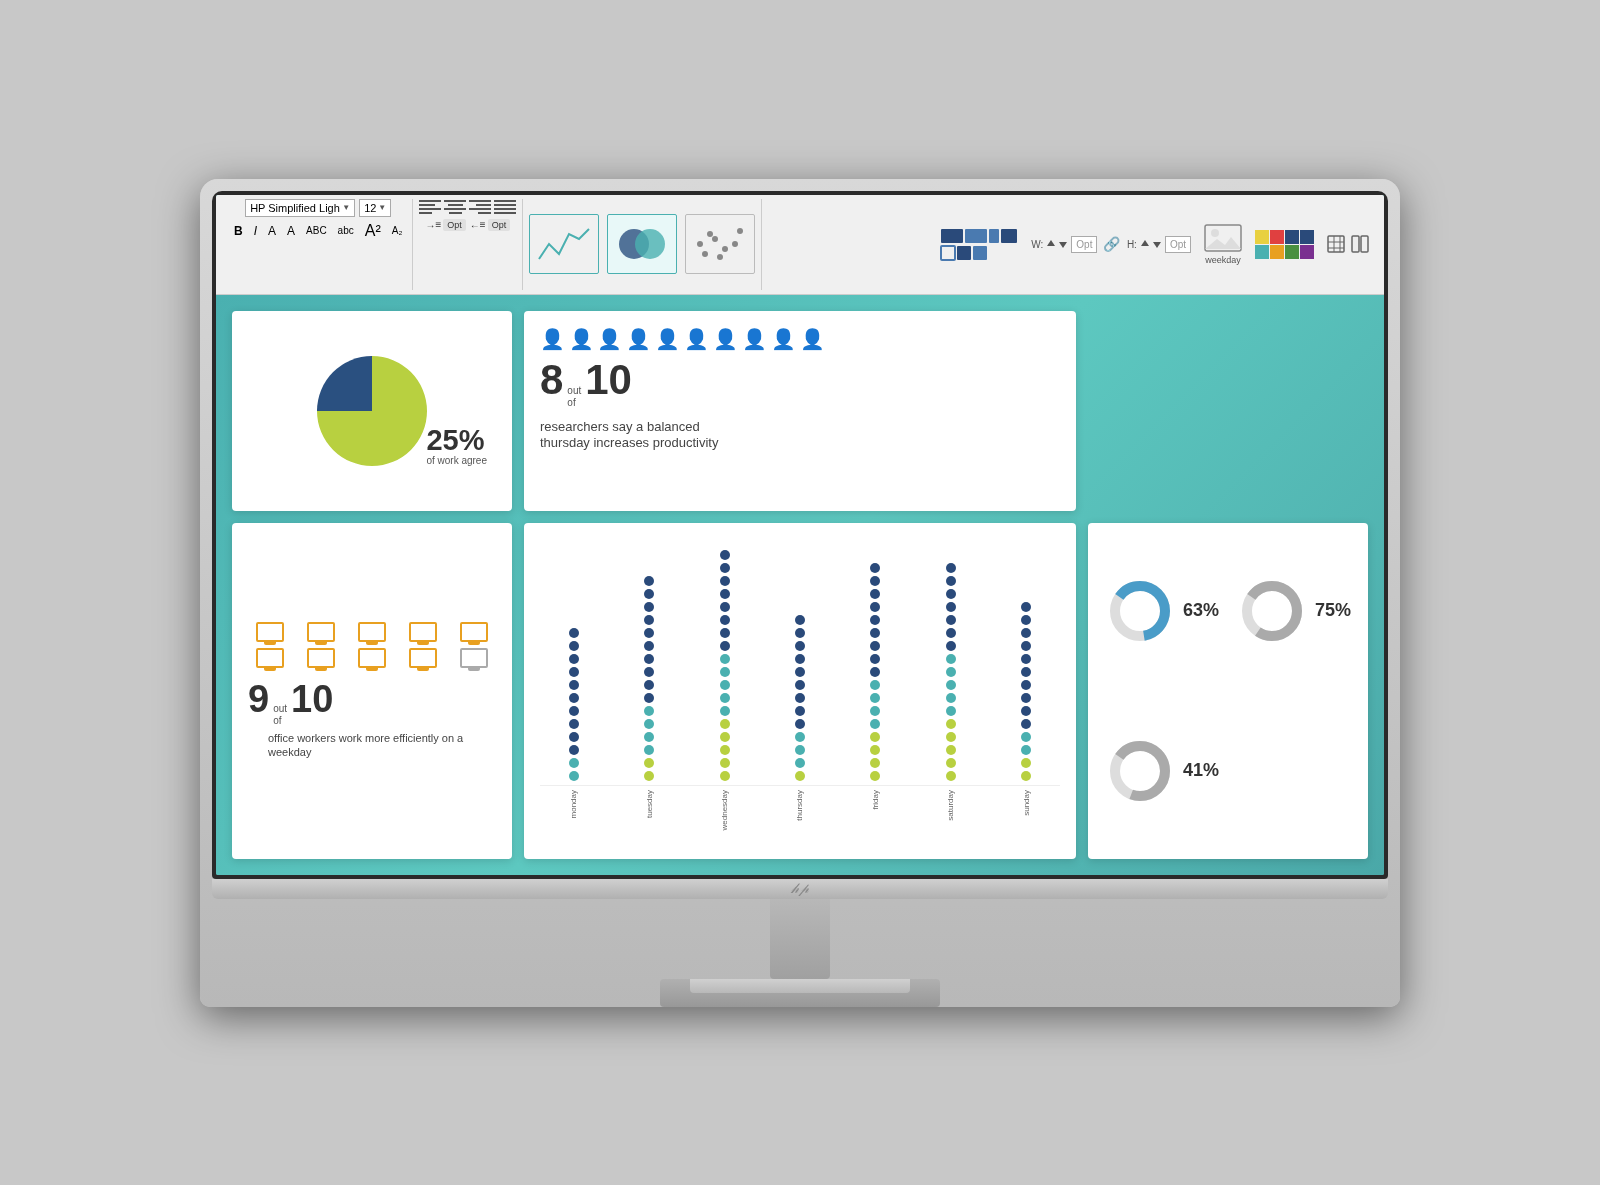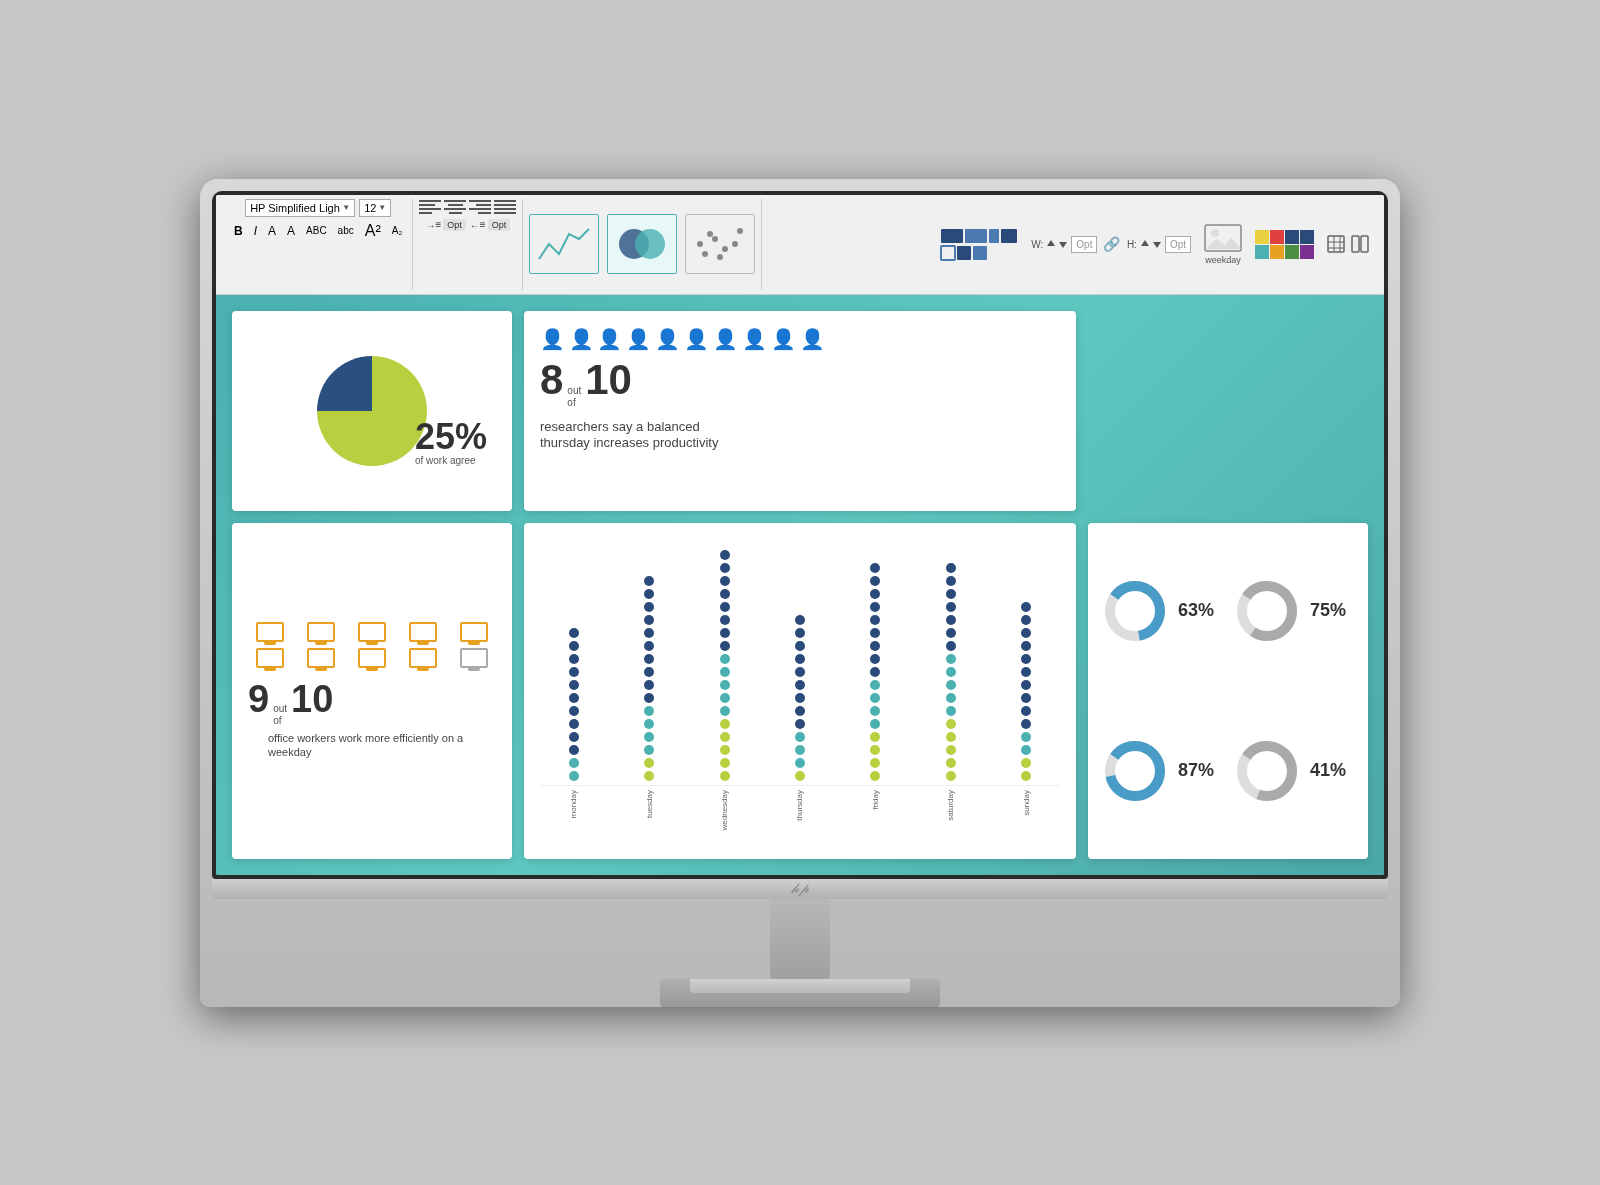--- a/index.html
+++ b/index.html
@@ -411,20 +411,21 @@
       grid-template-columns: 1fr 1fr;
       grid-template-rows: 1fr 1fr;
       gap: 8px;
       padding: 12px;
     }
 
     .donut-item {
       display: flex;
       align-items: center;
       gap: 8px;
+      justify-content: center;
     }
 
     .donut-svg {
       width: 70px;
       height: 70px;
     }
 
     .donut-pct {
       font-size: 18px;
       font-weight: bold;
@@ -668,21 +669,21 @@
 
         <div class="card pie-card">
           <div style="position:relative;display:flex;align-items:center;justify-content:center;">
             <svg class="pie-svg" viewBox="0 0 130 130">
 
               <path d="M65,65 L65,10 A55,55 0 1,1 10,65 Z" fill="#b8d040"></path>
 
               <path d="M65,65 L10,65 A55,55 0 0,1 65,10 Z" fill="#2a5080"></path>
             </svg>
             <div style="position:absolute;right:-50px;bottom:10px;text-align:left;">
-              <div style="font-size:36px;font-weight:bold;color:#333;line-height:1;margin-top:22px;">25%</div>
+              <div style="font-size:29px;font-weight:bold;color:#333;line-height:1;margin-top:22px;">25%</div>
               <div style="font-size:10px;color:#555;">of work agree</div>
             </div>
           </div>
         </div>
 
         <div class="card stat-card">
 
           <div class="people-icons">
 
             <span style="color:#7a9020;font-size:20px;">👤</span>
@@ -923,27 +924,20 @@
           </div>
 
           <div class="donut-item">
             <svg class="donut-svg" viewBox="0 0 70 70">
               <circle cx="35" cy="35" r="25" fill="none" stroke="#ddd" stroke-width="10"></circle>
               <circle cx="35" cy="35" r="25" fill="none" stroke="#aaa" stroke-width="10" stroke-dasharray="118 39" stroke-dashoffset="25" transform="rotate(-90 35 35)"></circle>
             </svg>
             <span class="donut-pct">75%</span>
           </div>
 
-          <div class="donut-item">
-            <svg class="donut-svg" viewBox="0 0 70 70">
-              <circle cx="35" cy="35" r="25" fill="none" stroke="#ddd" stroke-width="10"></circle>
-              <circle cx="35" cy="35" r="25" fill="none" stroke="#4a9cc8" stroke-width="10" stroke-dasharray="137 20" stroke-dashoffset="25" transform="rotate(-90 35 35)"></circle>
-            </svg>
-            <span class="donut-pct">87%</span>
-          </div>
 
           <div class="donut-item">
             <svg class="donut-svg" viewBox="0 0 70 70">
               <circle cx="35" cy="35" r="25" fill="none" stroke="#ddd" stroke-width="10"></circle>
               <circle cx="35" cy="35" r="25" fill="none" stroke="#aaa" stroke-width="10" stroke-dasharray="112 45" stroke-dashoffset="25" transform="rotate(-90 35 35)"></circle>
             </svg>
             <span class="donut-pct">41%</span>
           </div>
         </div>
 

